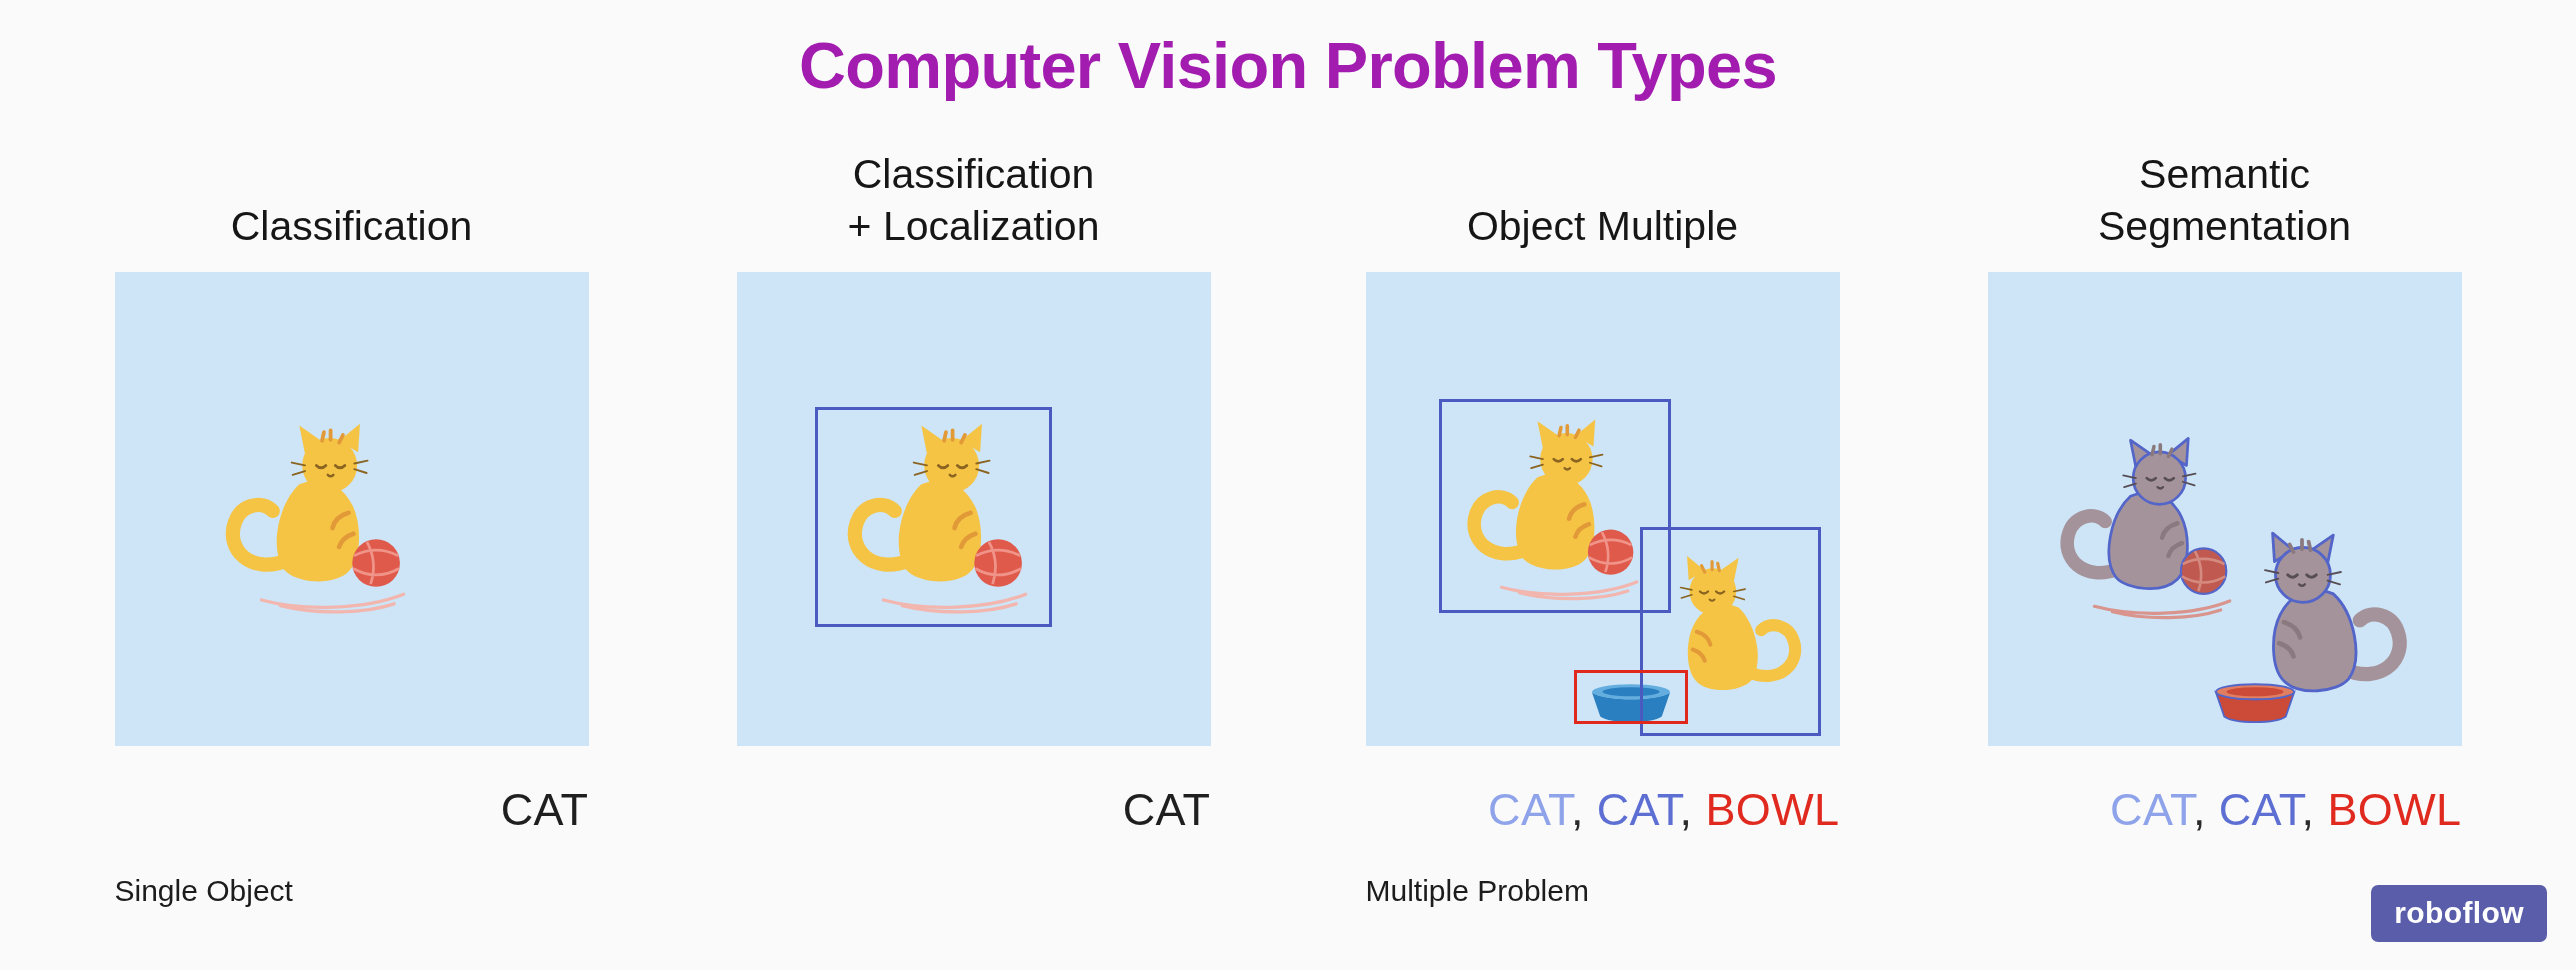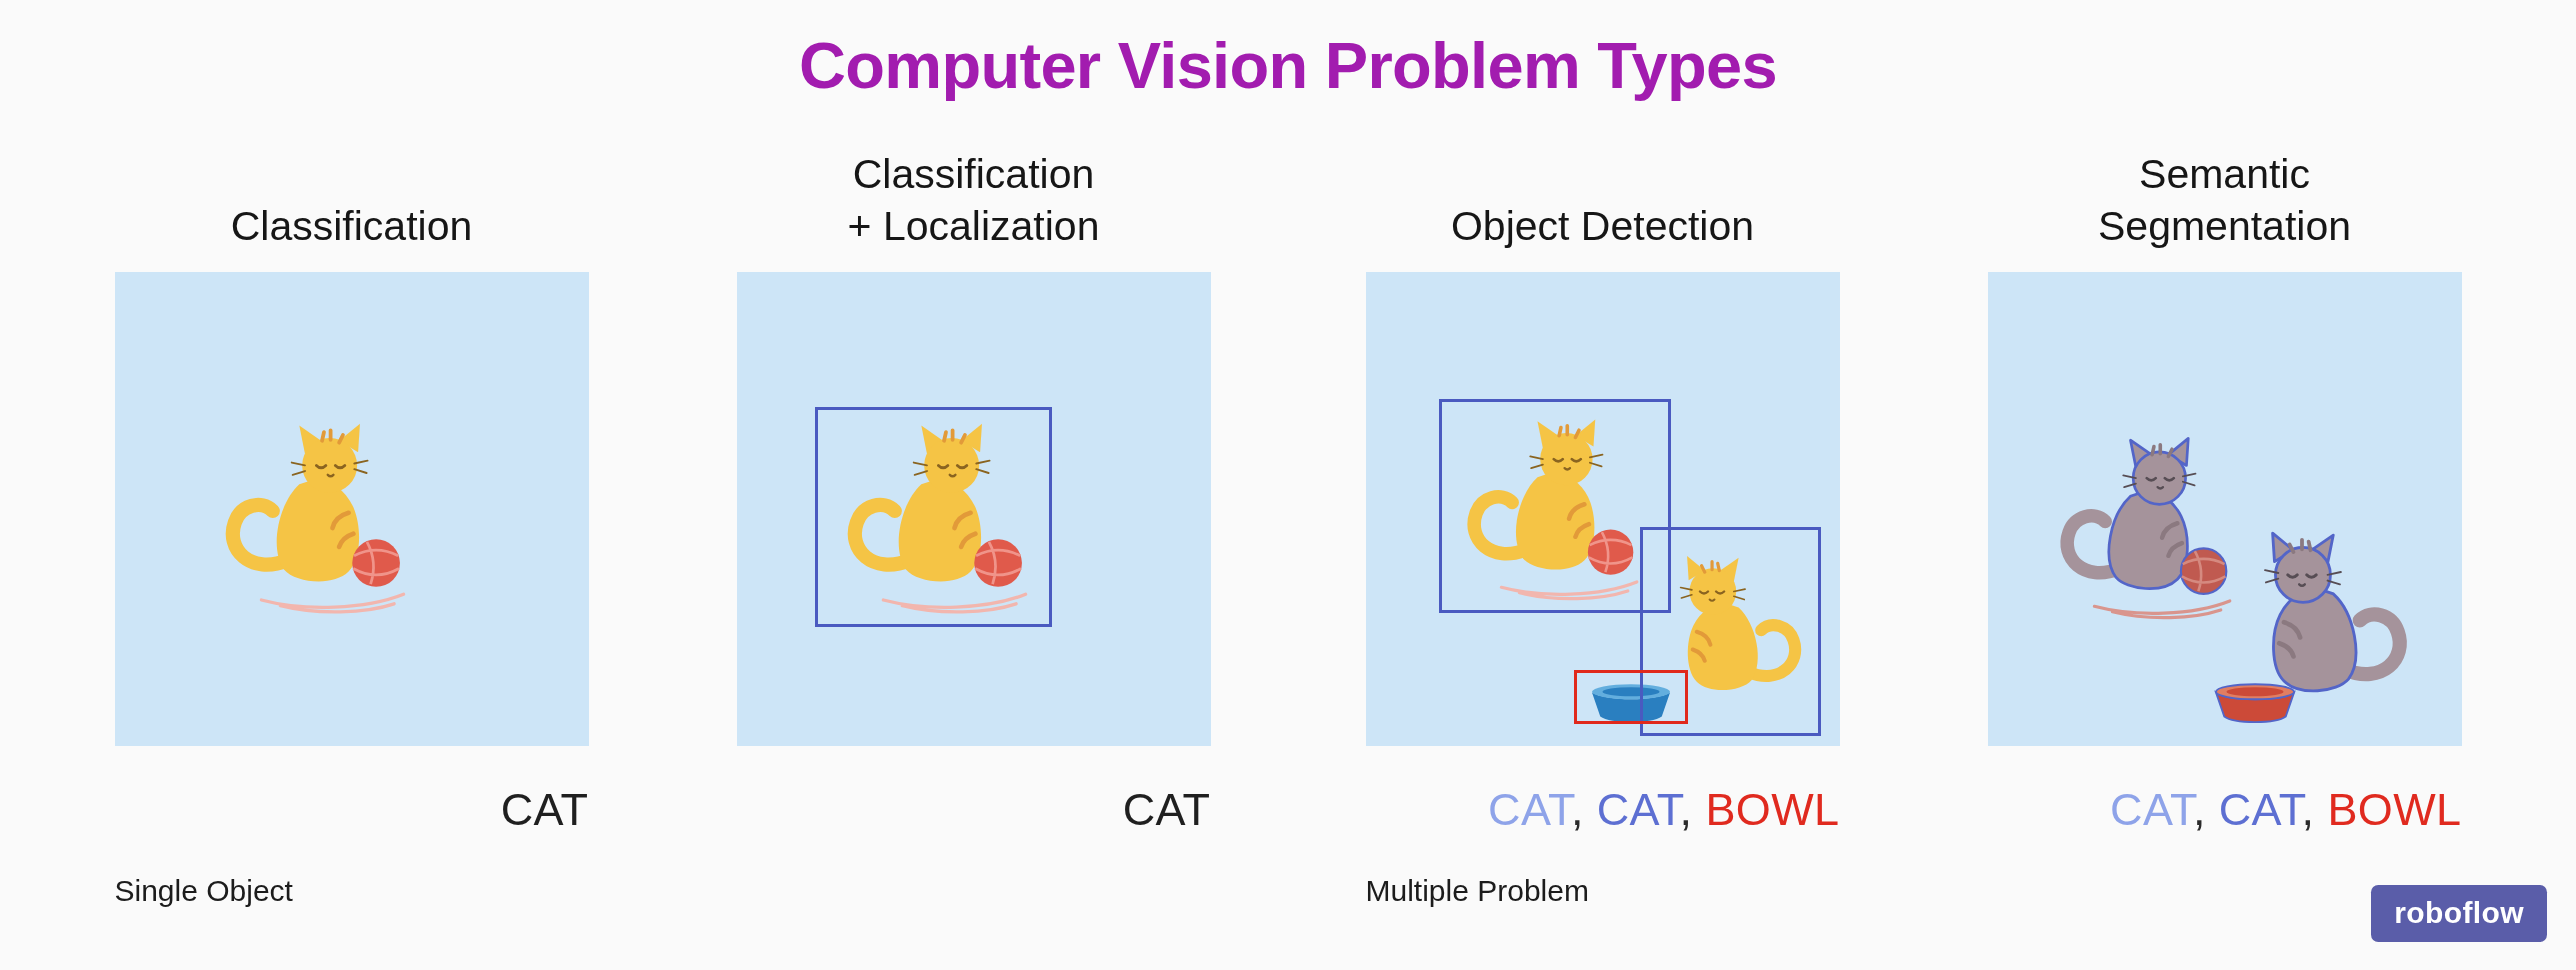--- a/index.html
+++ b/index.html
@@ -114,21 +114,21 @@
         </figure>
 
       </div>
       <div class="group-caption">Single Object</div>
     </section>
 
     <section class="group">
       <div class="panels">
 
         <figure class="panel">
-          <div class="panel-heading">Object Detection</div>
+          <div class="panel-heading">Object Multiple</div>
           <div class="square" style="background: rgb(205, 229, 247);">
             <svg class="abs cat-normal" viewBox="0 0 220 210" style="left:19%;top:30%;width:42%;height:40%">
                 <use href="#cat-yarn"></use>
               </svg>
             <svg class="abs flip cat-normal" viewBox="0 0 200 200" style="left:60%;top:56%;width:34%;height:40%">
                 <use href="#cat"></use>
               </svg>
             <svg class="abs bowl-blue" viewBox="0 0 120 60" style="left:46.5%;top:86.5%;width:19%;height:9.5%">
                 <use href="#bowl"></use>
               </svg>

